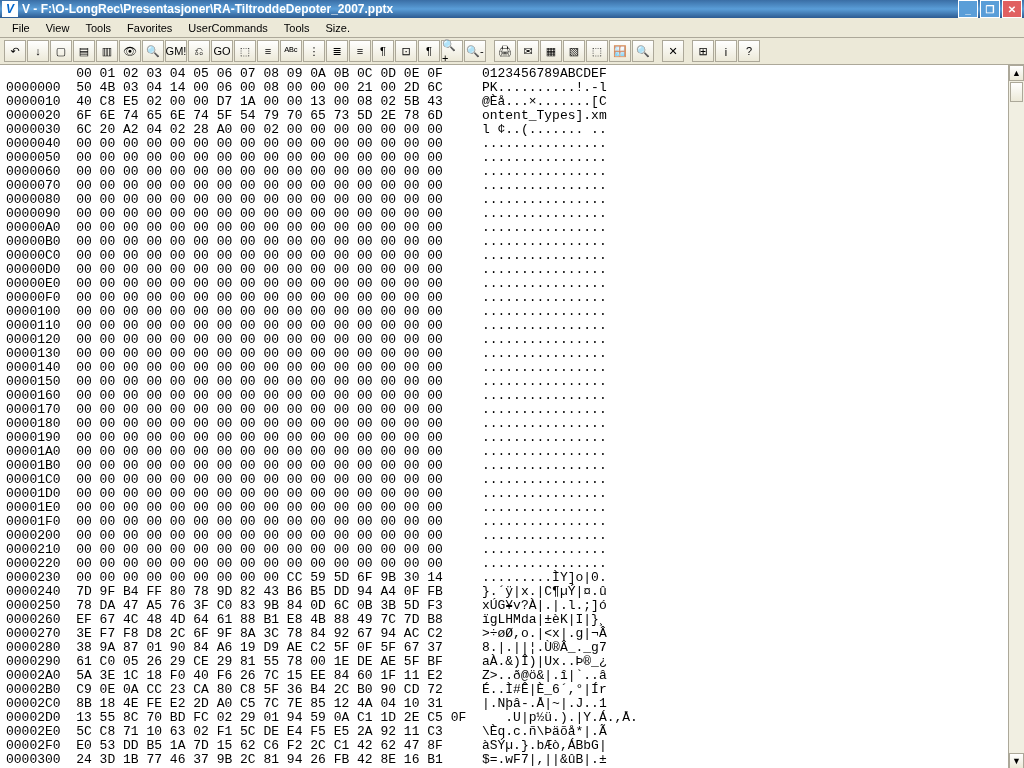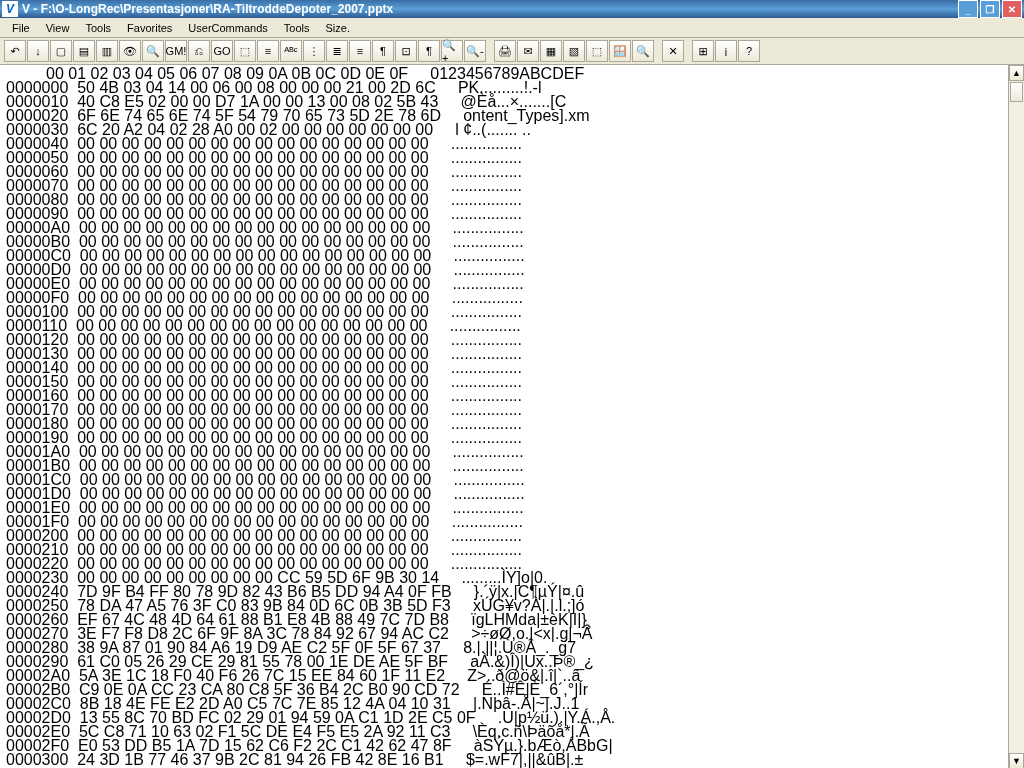--- a/index.html
+++ b/index.html
@@ -8,21 +8,21 @@
 .titlebar .appicon { width: 16px; height: 16px; font-style: italic; font-weight: bold; color: #06c; background:#fff; display:flex;align-items:center;justify-content:center;font-size:12px;margin-right:4px; }
 .titlebar .title { flex: 1; font-weight: bold; font-size: 12px; }
 .titlebar .winbtns { display: flex; gap: 2px; }
 .titlebar .winbtn { width: 20px; height: 18px; background: #5a9ed8; border: 1px solid #fff; display:flex;align-items:center;justify-content:center;font-weight:bold;color:#fff;font-size:10px; }
 .menubar { height: 20px; background: #ece9d8; display: flex; align-items: center; padding: 0 4px; border-bottom: 1px solid #aca899; }
 .menubar .menuitem { padding: 12px 8px; cursor: default; }
 .toolbar { height: 28px; background: #ece9d8; display: flex; align-items: center; padding: 2px 4px; gap: 1px; border-bottom: 1px solid #aca899; }
 .toolbar .tbtn { width: 22px; height: 22px; border: 1px solid #aca899; background: linear-gradient(#fff,#ece9d8); display:flex;align-items:center;justify-content:center;font-size:11px;cursor:default; }
 .toolbar .sep { width: 6px; }
 .content { flex: 1; background: #fff; position: relative; display:flex; }
-.hexarea { flex:1; font-family: Liberation Sans, sans-serif; font-size: 16px; line-height: 14px; white-space: pre; padding: 2px 6px; color: #000; overflow: hidden; }
+.hexarea { flex:1; font-family: Liberation Mono, monospace; font-size: 13px; line-height: 14px; white-space: pre; padding: 2px 6px; color: #000; overflow: hidden; }
 .scrollbar { width: 16px; background: #ece9d8; display:flex;flex-direction:column;border-left:1px solid #aca899; }
 .scrollbar .arrow { height:16px;background:linear-gradient(#fff,#ece9d8);border:1px solid #aca899;display:flex;align-items:center;justify-content:center;font-size:9px; }
 .scrollbar .track { flex:1; background:#f1efe2; }
 .statusbar { height: 18px; background: #ece9d8; display: flex; align-items: center; border-top: 1px solid #aca899; font-size:11px; }
 .statusbar .cell { padding: 0 6px; border-right: 1px solid #aca899; height:100%; display:flex;align-items:center;}
 .statusbar .stretch { flex:1; }
 </style>
 </head>
 <body>
 

